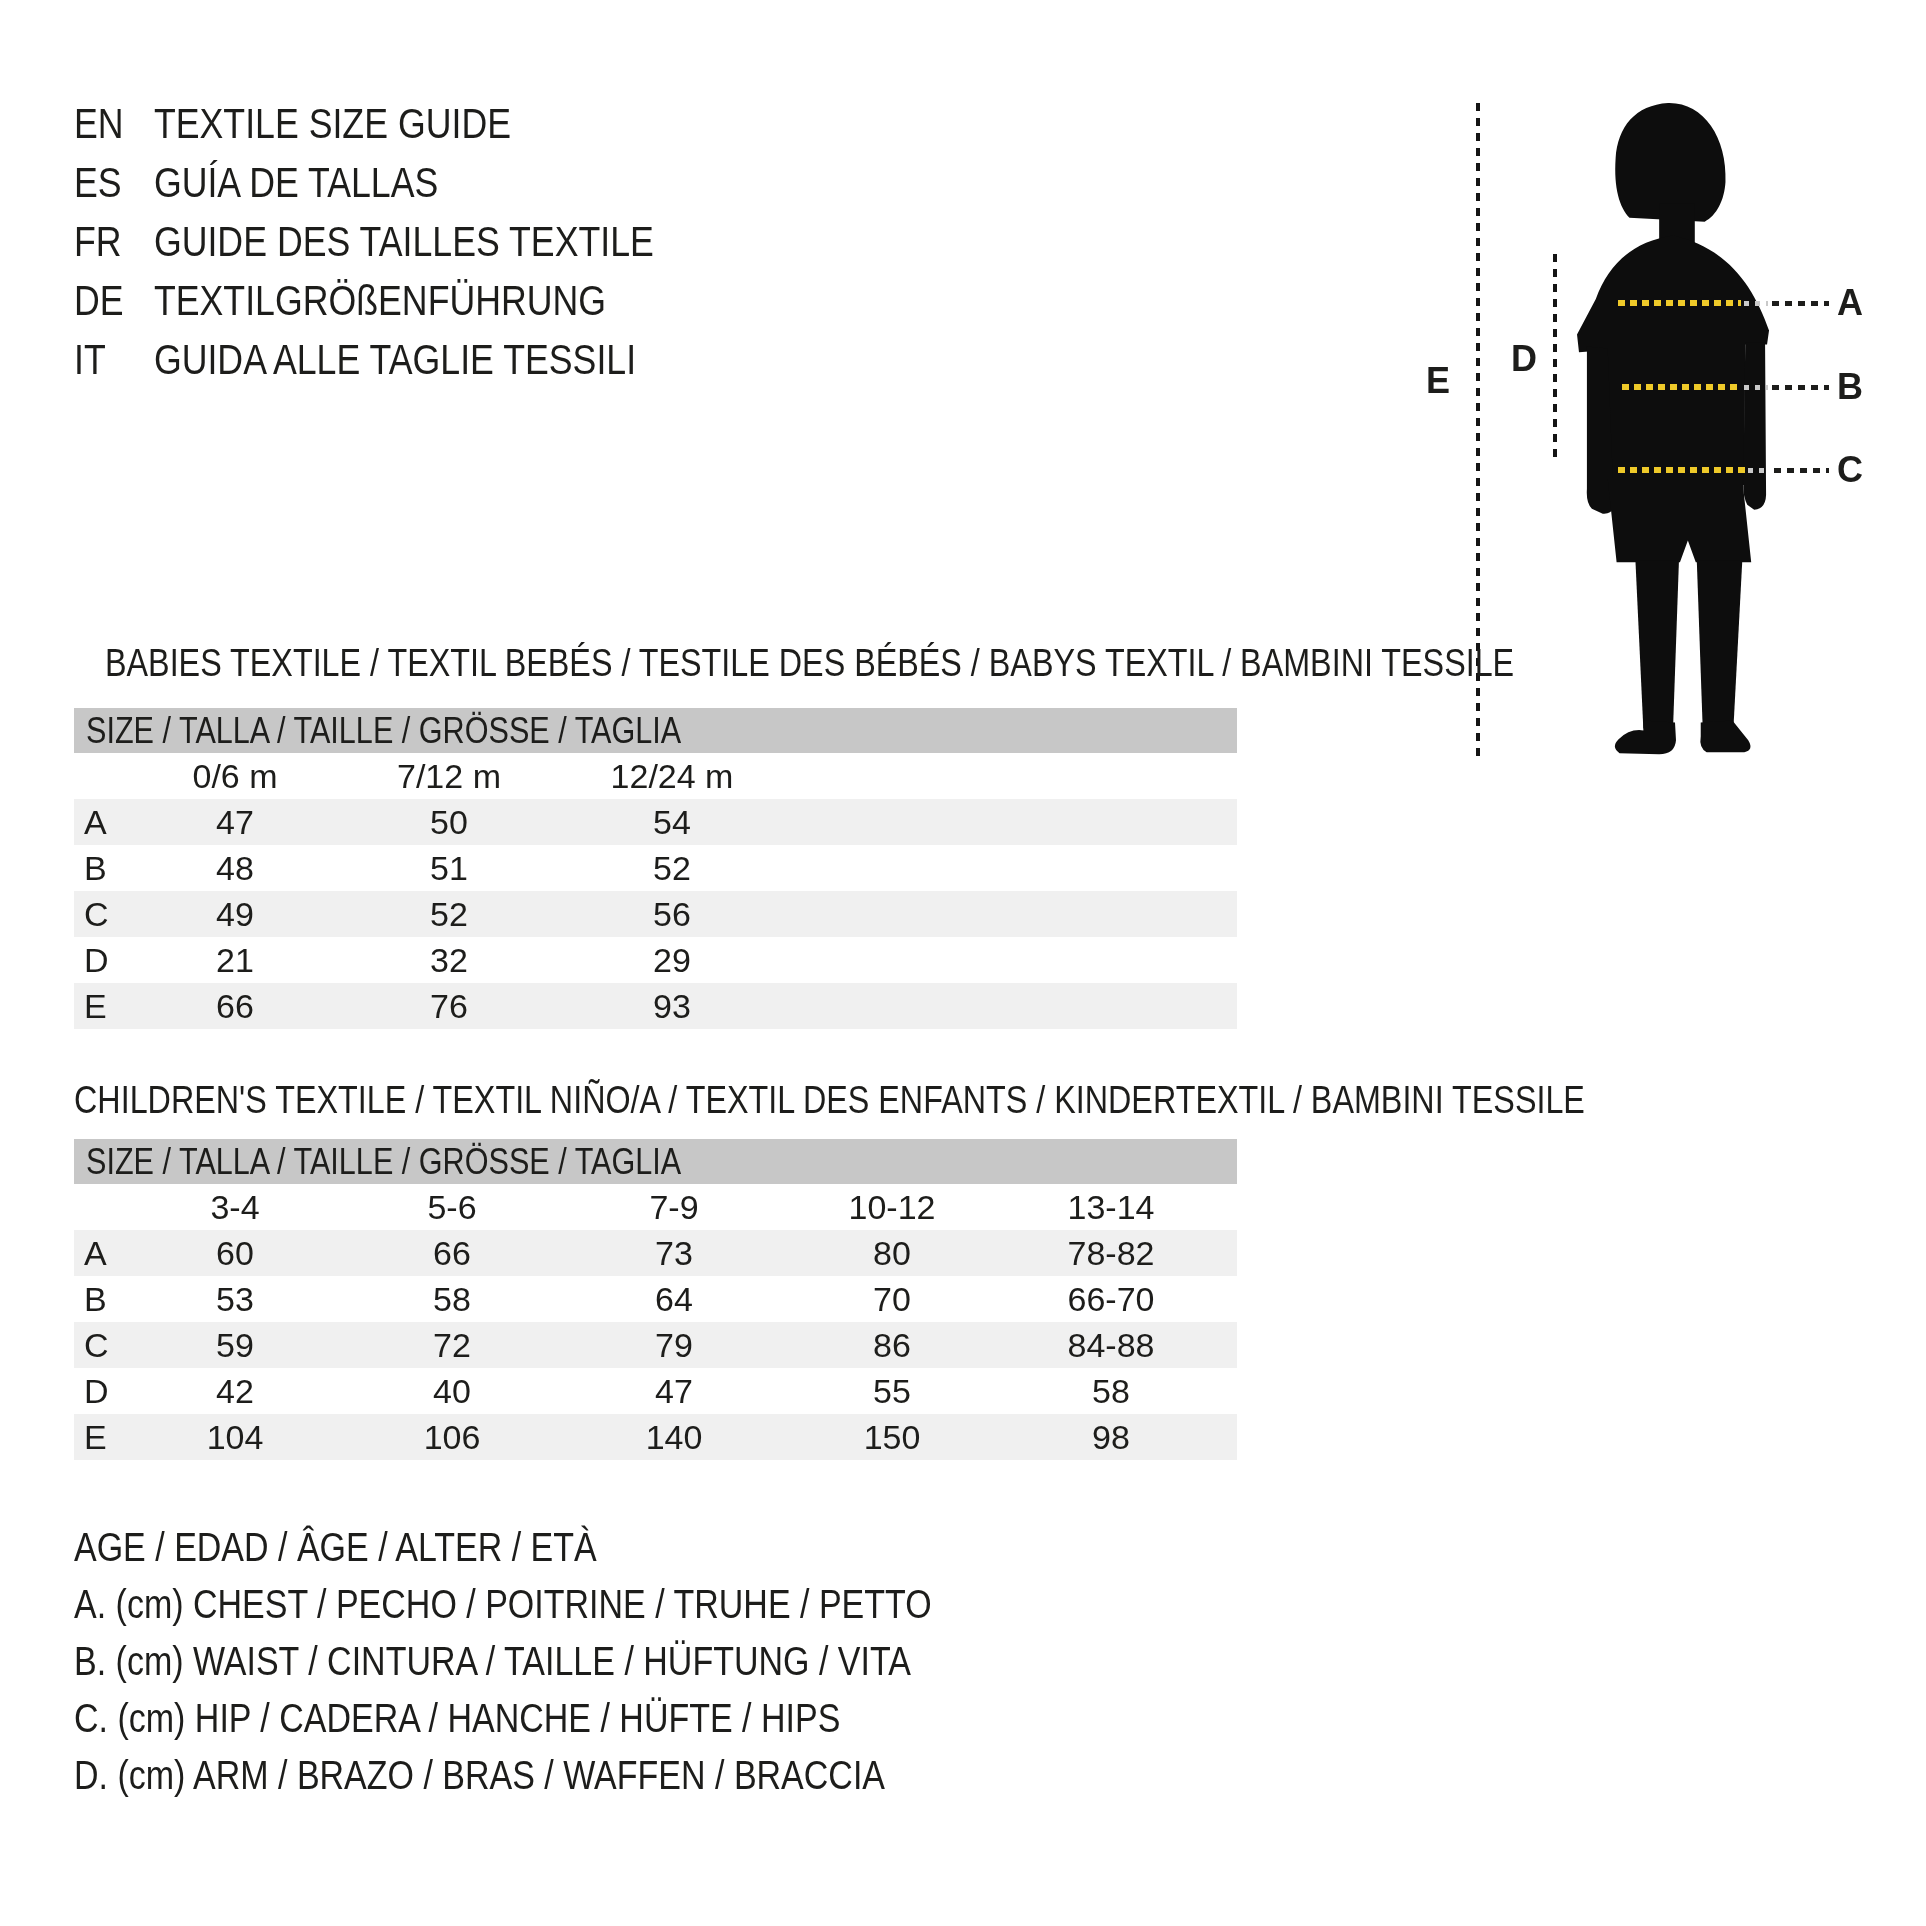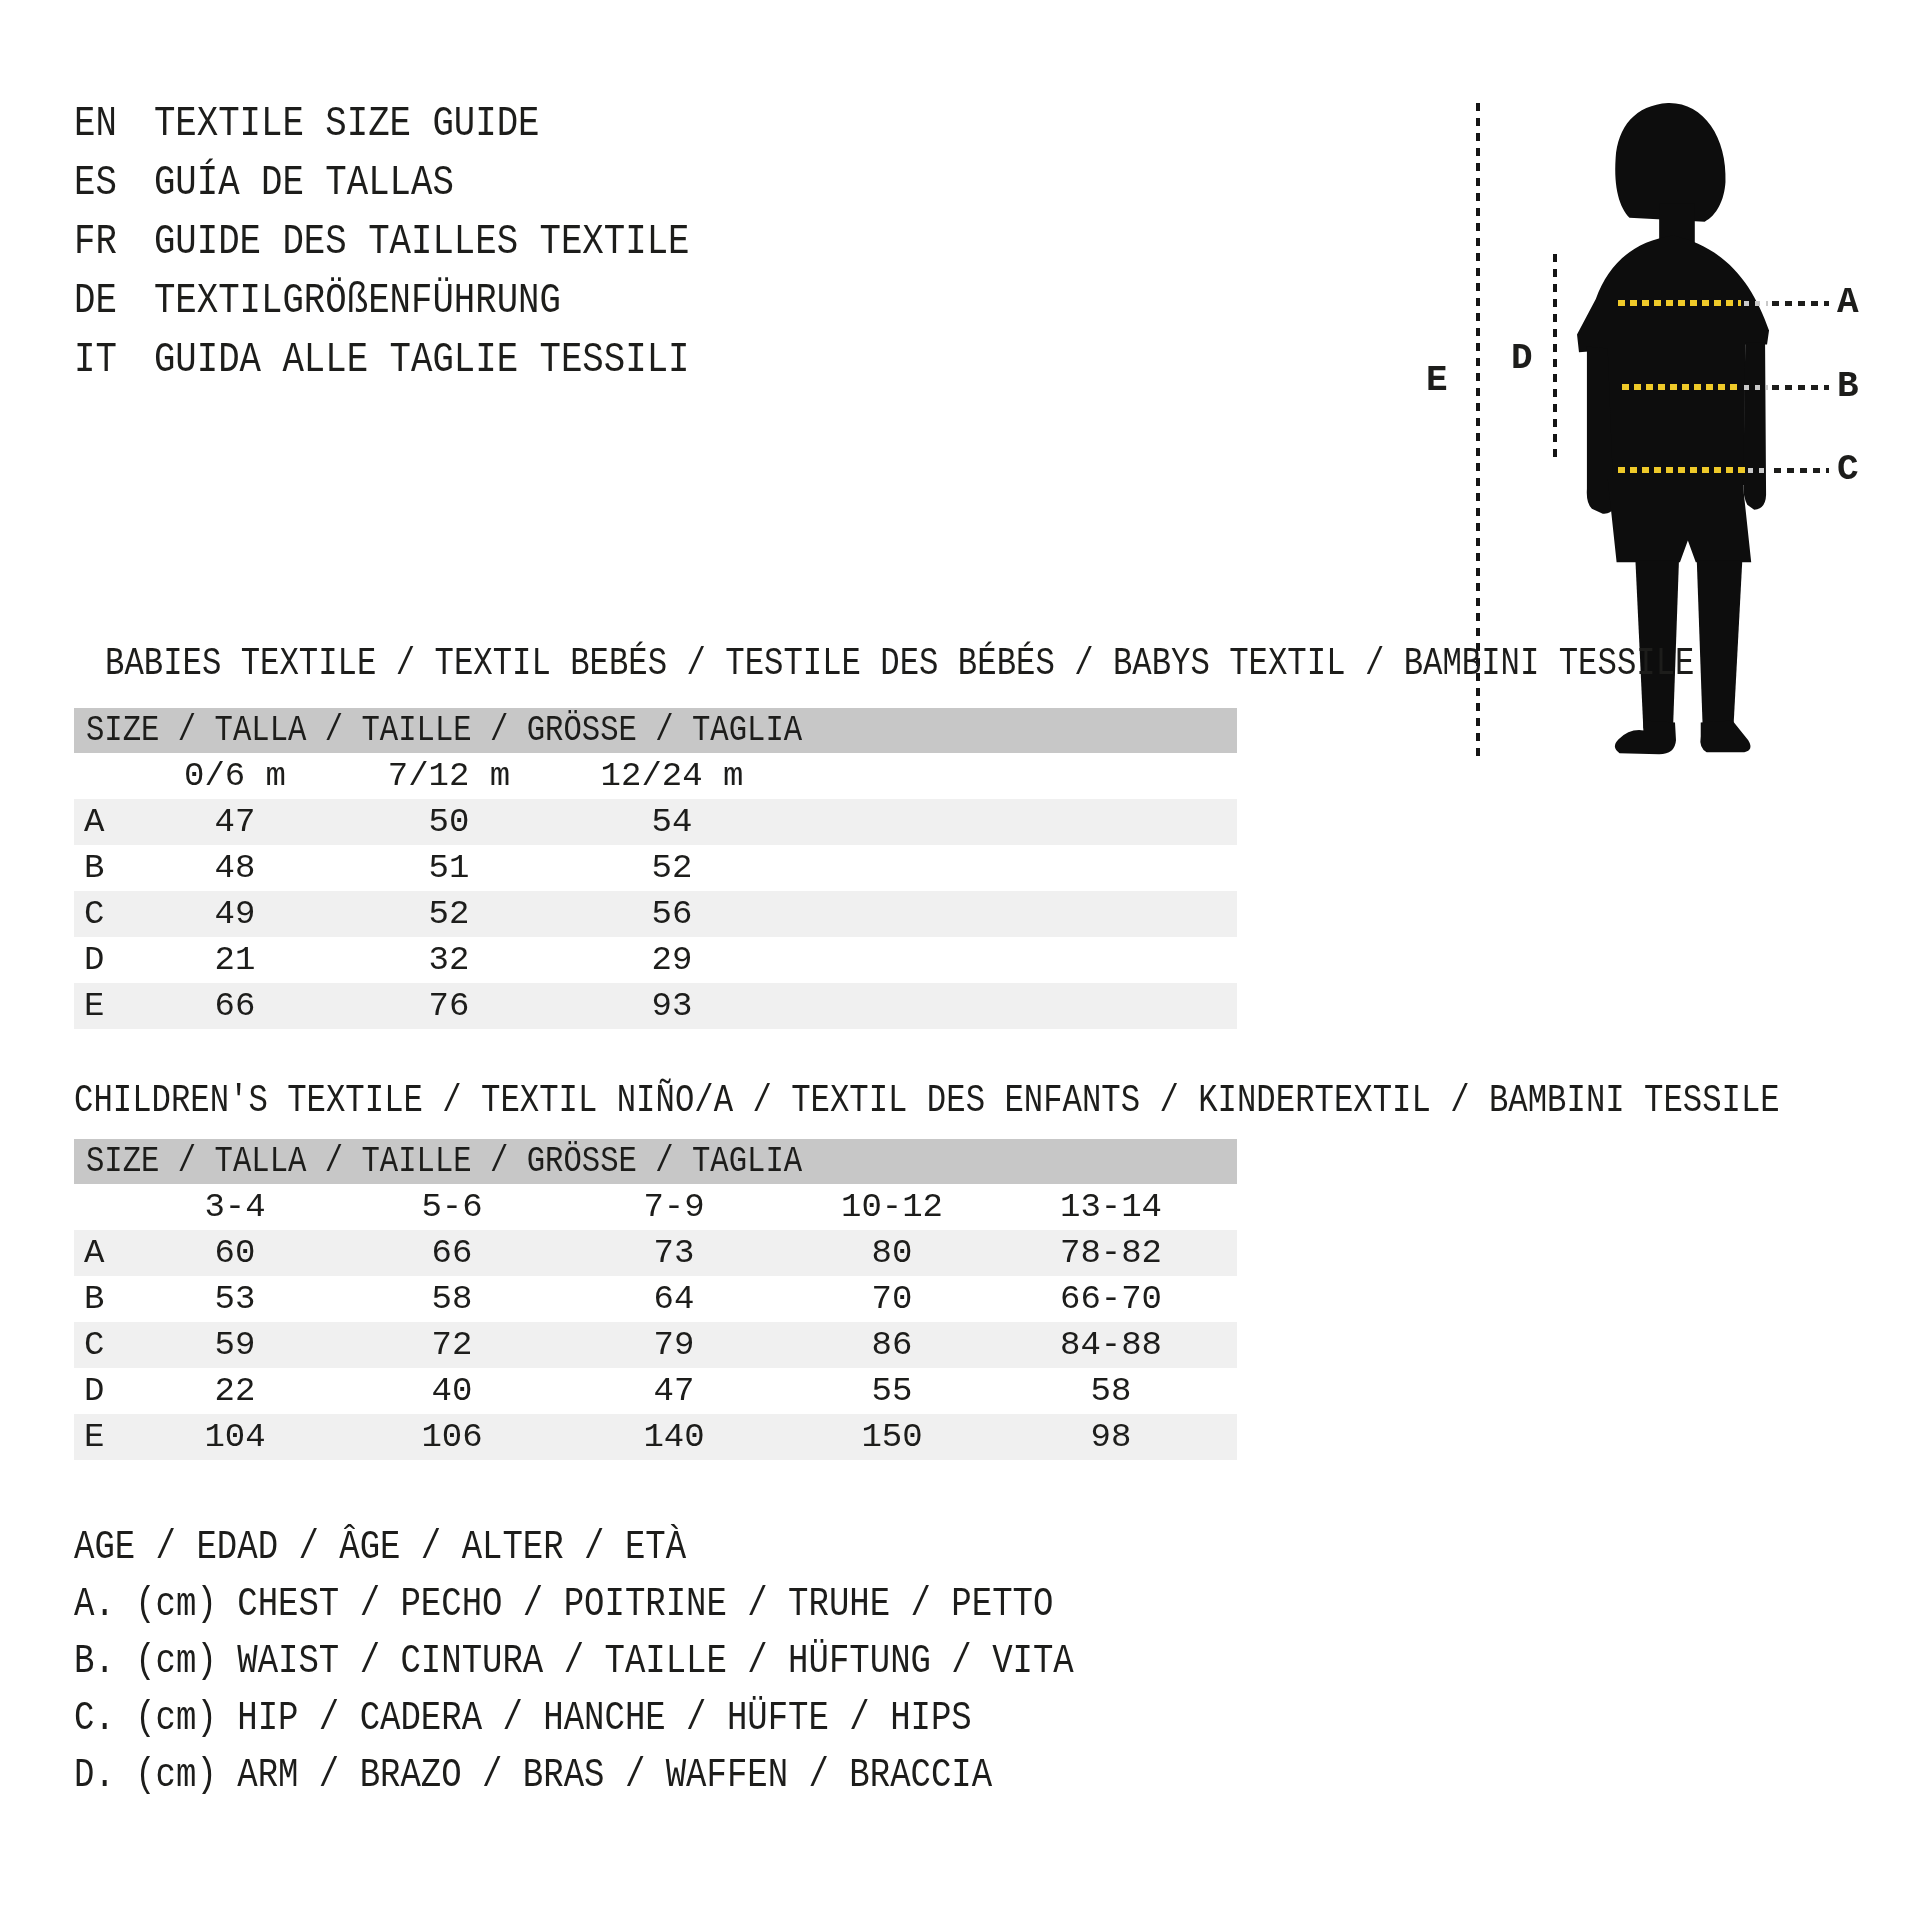--- a/index.html
+++ b/index.html
@@ -1,18 +1,18 @@
 <!DOCTYPE html>
 <html><head>
 <meta charset="utf-8">
 <style>
   html,body { margin:0; padding:0; background:#ffffff; }
   #canvas {
     position:relative; width:1927px; height:1927px; background:#ffffff;
-    font-family:Liberation Mono, monospace; color:#1d1d1b; overflow:hidden;
+    font-family:Liberation Sans, sans-serif; color:#1d1d1b; overflow:hidden;
   }
   .cond { display:inline-block; transform:scaleX(0.85); transform-origin:0 50%; white-space:nowrap; }
 
   
   .lang-rows { position:absolute; left:74px; top:94px; }
   .lang-row { display:flex; height:59px; align-items:center; font-size:42px;
               transform:scaleX(0.85); transform-origin:0 50%; white-space:nowrap; }
   .lang-code { width:94px; }
 
   
@@ -199,21 +199,21 @@
       <div class="lbl">C</div>
       <div class="c">59</div>
       <div class="c">72</div>
       <div class="c">79</div>
       <div class="c">86</div>
       <div class="c">84-88</div>
       <div></div>
     </div>
     <div class="trow children-grid">
       <div class="lbl">D</div>
-      <div class="c">22</div>
+      <div class="c">42</div>
       <div class="c">40</div>
       <div class="c">47</div>
       <div class="c">55</div>
       <div class="c">58</div>
       <div></div>
     </div>
     <div class="trow children-grid stripe">
       <div class="lbl">E</div>
       <div class="c">104</div>
       <div class="c">106</div>

